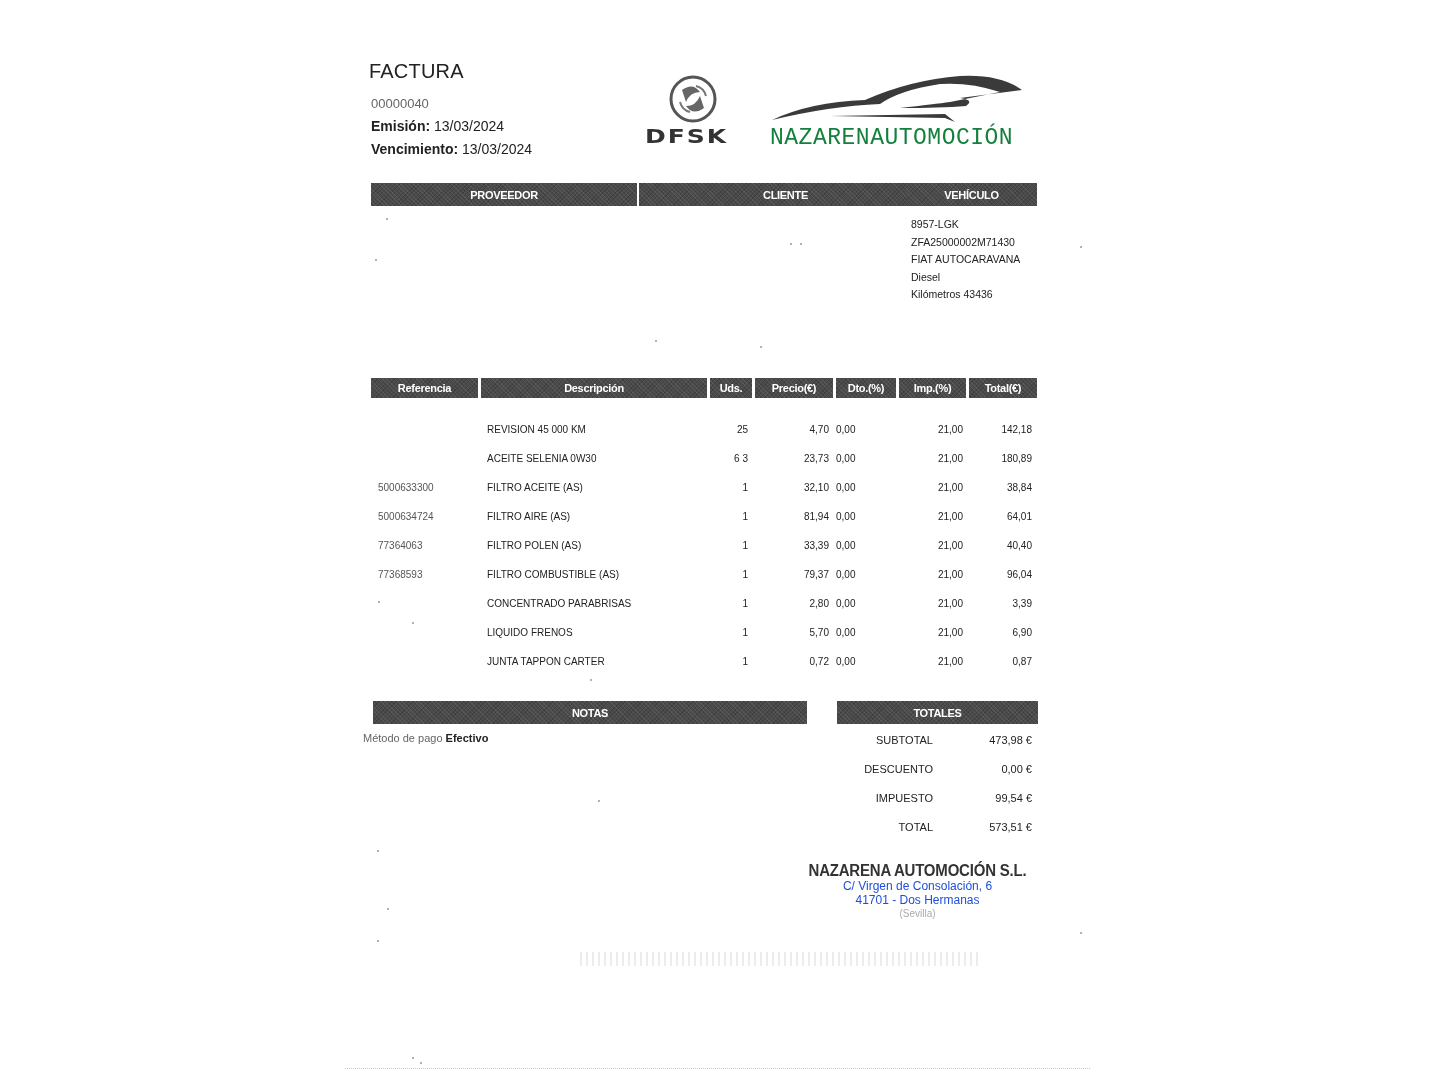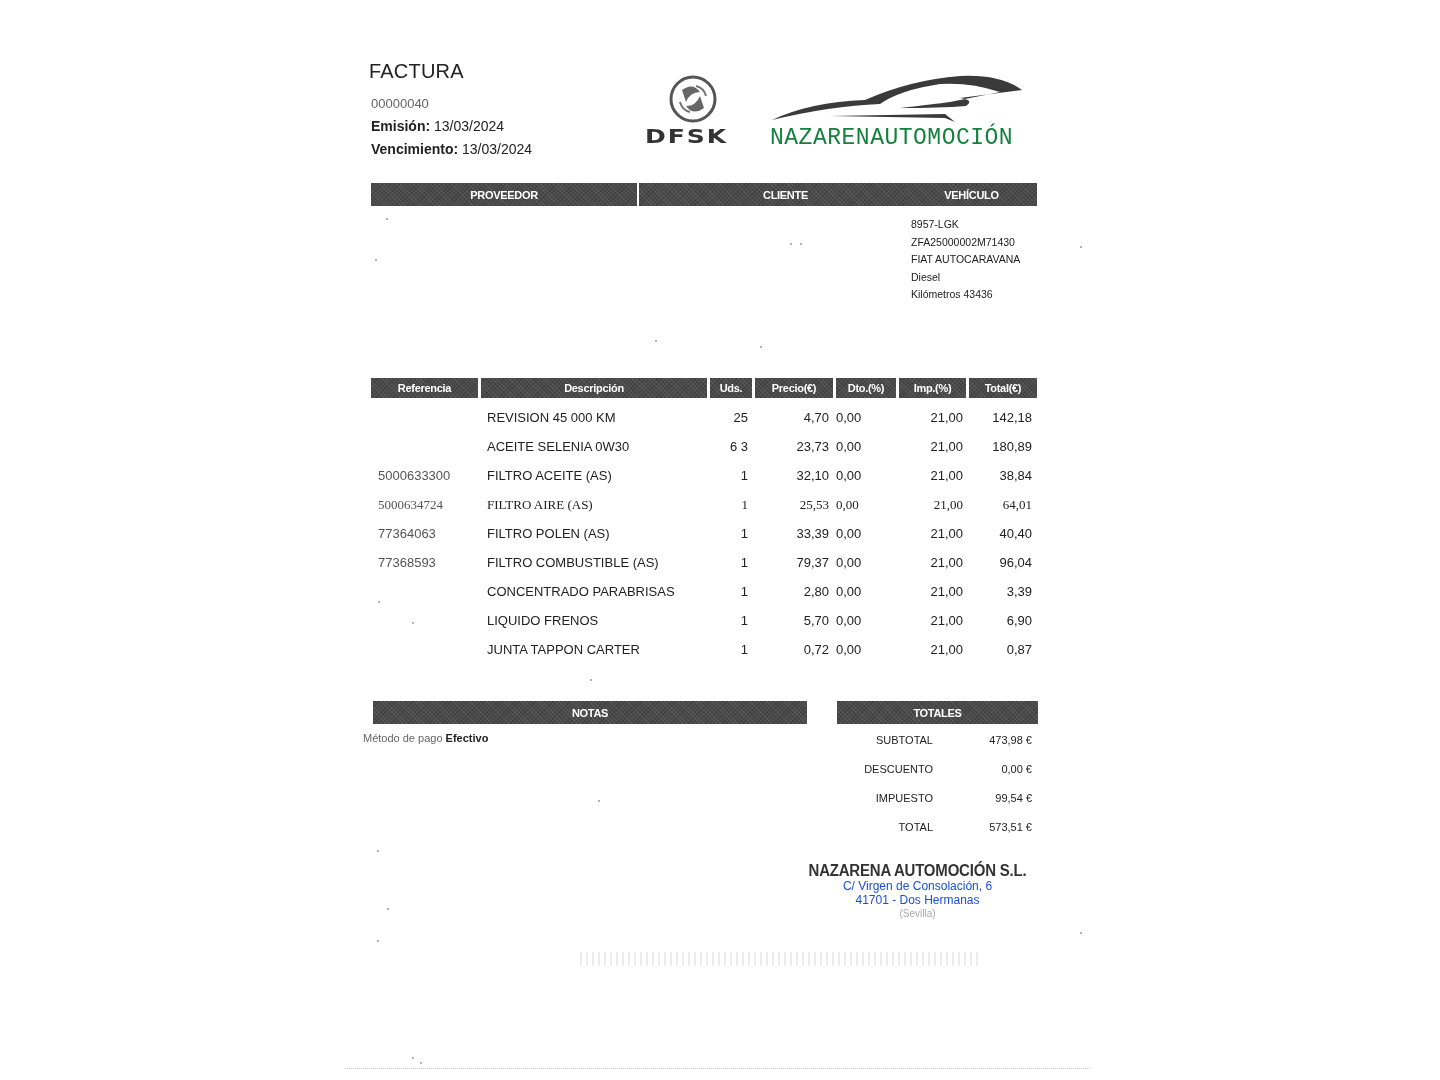--- a/index.html
+++ b/index.html
@@ -25,21 +25,21 @@
     .bar { background: #4a4a4a;
            background-image: repeating-linear-gradient(45deg, rgba(255,255,255,0.08) 0 1px, transparent 1px 3px),
                              repeating-linear-gradient(-45deg, rgba(0,0,0,0.15) 0 1px, transparent 1px 3px);
            color: #fff; font-size: 11px; font-weight: bold; text-align: center;
            display: flex; align-items: center; justify-content: center; letter-spacing: -0.3px; }
 
     .party-hdr { top: 183px; height: 23px; }
     .vehicle-info { left: 911px; top: 216px; font-size: 10.5px; line-height: 17.6px; color: #222; }
 
     .items-hdr { top: 378px; height: 20px; }
-    .row { position: absolute; left: 371px; width: 666px; height: 29px; font-size: 13px; color: #222; }
+    .row { position: absolute; left: 371px; width: 666px; height: 29px; font-size: 10px; color: #222; margin-top: 12px; }
     .row .c { position: absolute; top: 0; line-height: 16px; }
     .c-ref { left: 7px; color: #555; }
     .c-desc { left: 116px; }
     .c-uds { left: 339px; width: 38px; text-align: right; }
     .c-precio { left: 384px; width: 74px; text-align: right; }
     .c-dto { left: 465px; width: 58px; text-align: left; }
     .c-imp { left: 528px; width: 64px; text-align: right; }
     .c-total { left: 598px; width: 63px; text-align: right; }
 
     .notas-hdr { left: 373px; top: 701px; width: 434px; height: 23px; }
@@ -133,25 +133,25 @@
 </div>
 <div class="row" style="top:468px;">
   <span class="c c-ref">5000633300</span>
   <span class="c c-desc">FILTRO ACEITE (AS)</span>
   <span class="c c-uds">1</span>
   <span class="c c-precio">32,10</span>
   <span class="c c-dto">0,00</span>
   <span class="c c-imp">21,00</span>
   <span class="c c-total">38,84</span>
 </div>
-<div class="row" style="top:497px;font-family:Liberation Serif, serif;">
+<div class="row" style="top:497px;">
   <span class="c c-ref">5000634724</span>
   <span class="c c-desc">FILTRO AIRE (AS)</span>
   <span class="c c-uds">1</span>
-  <span class="c c-precio">25,53</span>
+  <span class="c c-precio">81,94</span>
   <span class="c c-dto">0,00</span>
   <span class="c c-imp">21,00</span>
   <span class="c c-total">64,01</span>
 </div>
 <div class="row" style="top:526px;">
   <span class="c c-ref">77364063</span>
   <span class="c c-desc">FILTRO POLEN (AS)</span>
   <span class="c c-uds">1</span>
   <span class="c c-precio">33,39</span>
   <span class="c c-dto">0,00</span>

